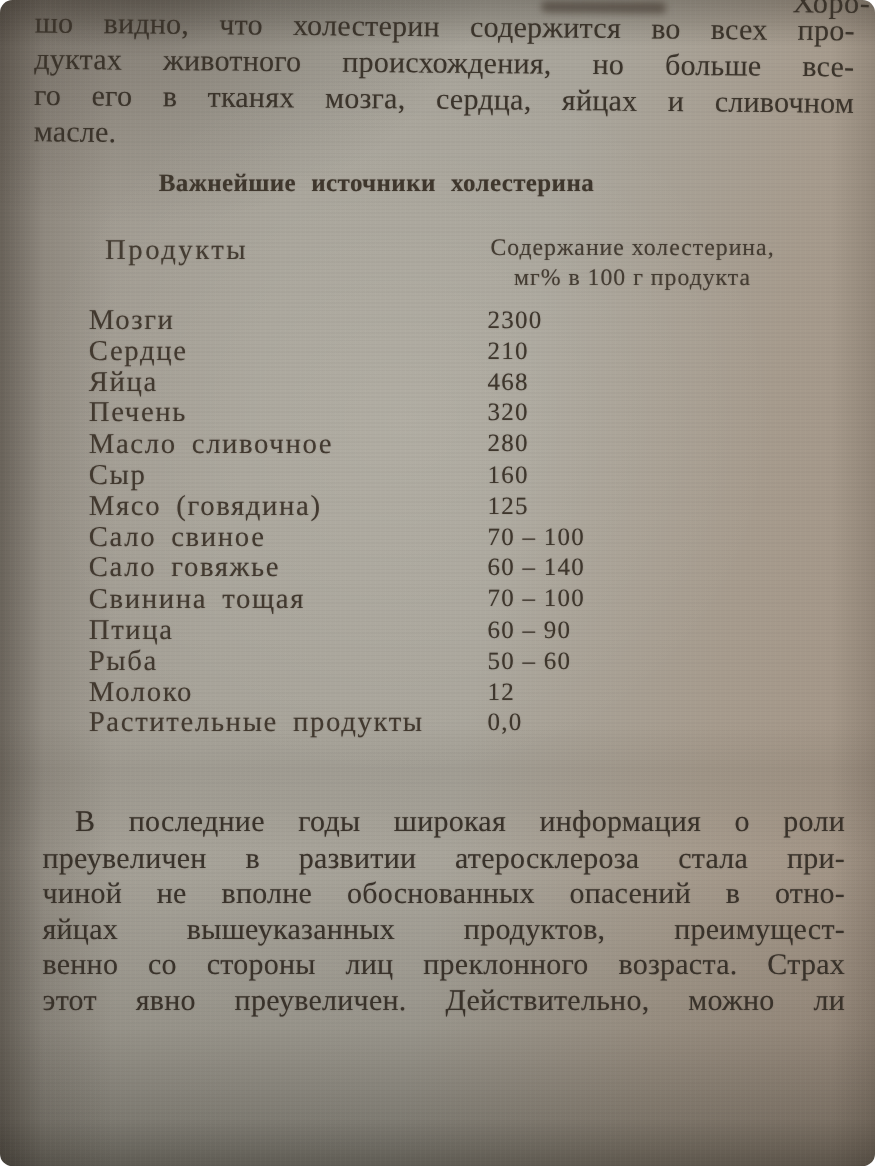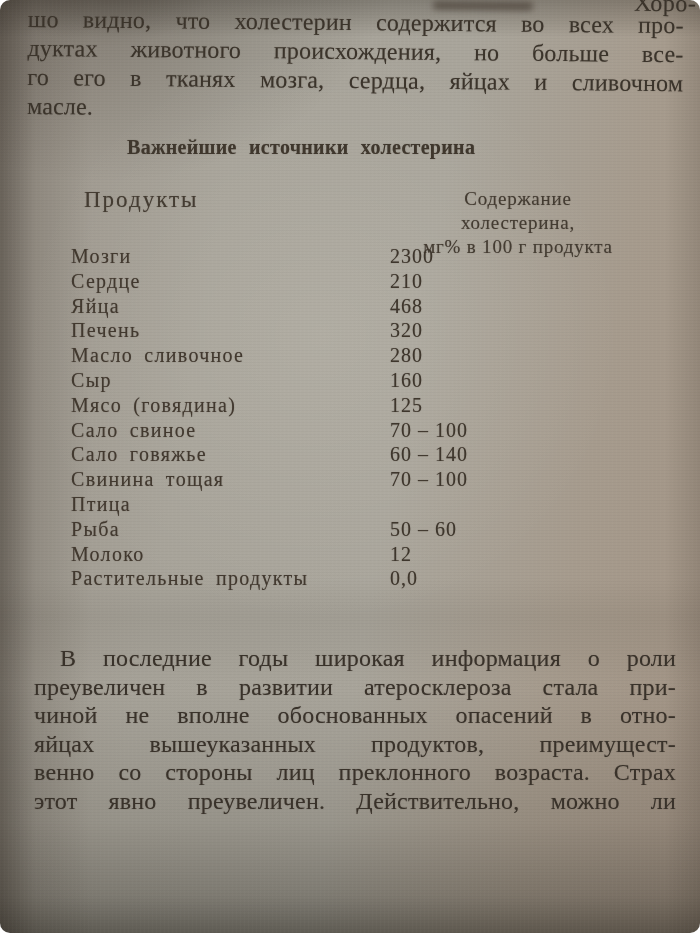--- a/index.html
+++ b/index.html
@@ -66,26 +66,26 @@
   }
   .tbl-h1 {
     position: absolute; left: 84px; top: 187px;
     font-size: 23px; letter-spacing: 2px; color: #443c32;
   }
   .tbl-h2 {
     position: absolute; left: 388px; top: 187px; width: 236px;
     font-size: 19px; line-height: 24px; letter-spacing: 0.8px;
     text-align: center; color: #443c32;
   }
-  .tbl-h2 span { display: block; margin-left: 24px; }
+  .tbl-h2 span { display: block; }
   .rows { position: absolute; left: 0; top: 244px; width: 700px; }
   .row { position: relative; height: 24.8px; line-height: 24.8px; }
   .prod {
     position: absolute; left: 71px; top: 0;
-    font-size: 20px; letter-spacing: 1.3px; word-spacing: 5px; white-space: nowrap;
+    font-size: 23px; letter-spacing: 1.3px; word-spacing: 5px; white-space: nowrap;
     color: #42392f;
   }
   .val {
     position: absolute; left: 390px; top: 0; width: 232px; 
     font-size: 20px; letter-spacing: 1px; white-space: nowrap; color: #3e362c;
   }
 
   
   .closing { position: absolute; left: 34px; top: 644px; width: 642px; line-height: 28.5px; color: #39322a; }
 </style>
@@ -152,20 +152,21 @@
     <div class="row">
       <span class="prod">Сало говяжье</span>
       <span class="val">60 – 140</span>
     </div>
     <div class="row">
       <span class="prod">Свинина тощая</span>
       <span class="val">70 – 100</span>
     </div>
     <div class="row">
       <span class="prod">Птица</span>
+      <span class="val">60 – 90</span>
     </div>
     <div class="row">
       <span class="prod">Рыба</span>
       <span class="val">50 – 60</span>
     </div>
     <div class="row">
       <span class="prod">Молоко</span>
       <span class="val">12</span>
     </div>
     <div class="row">

